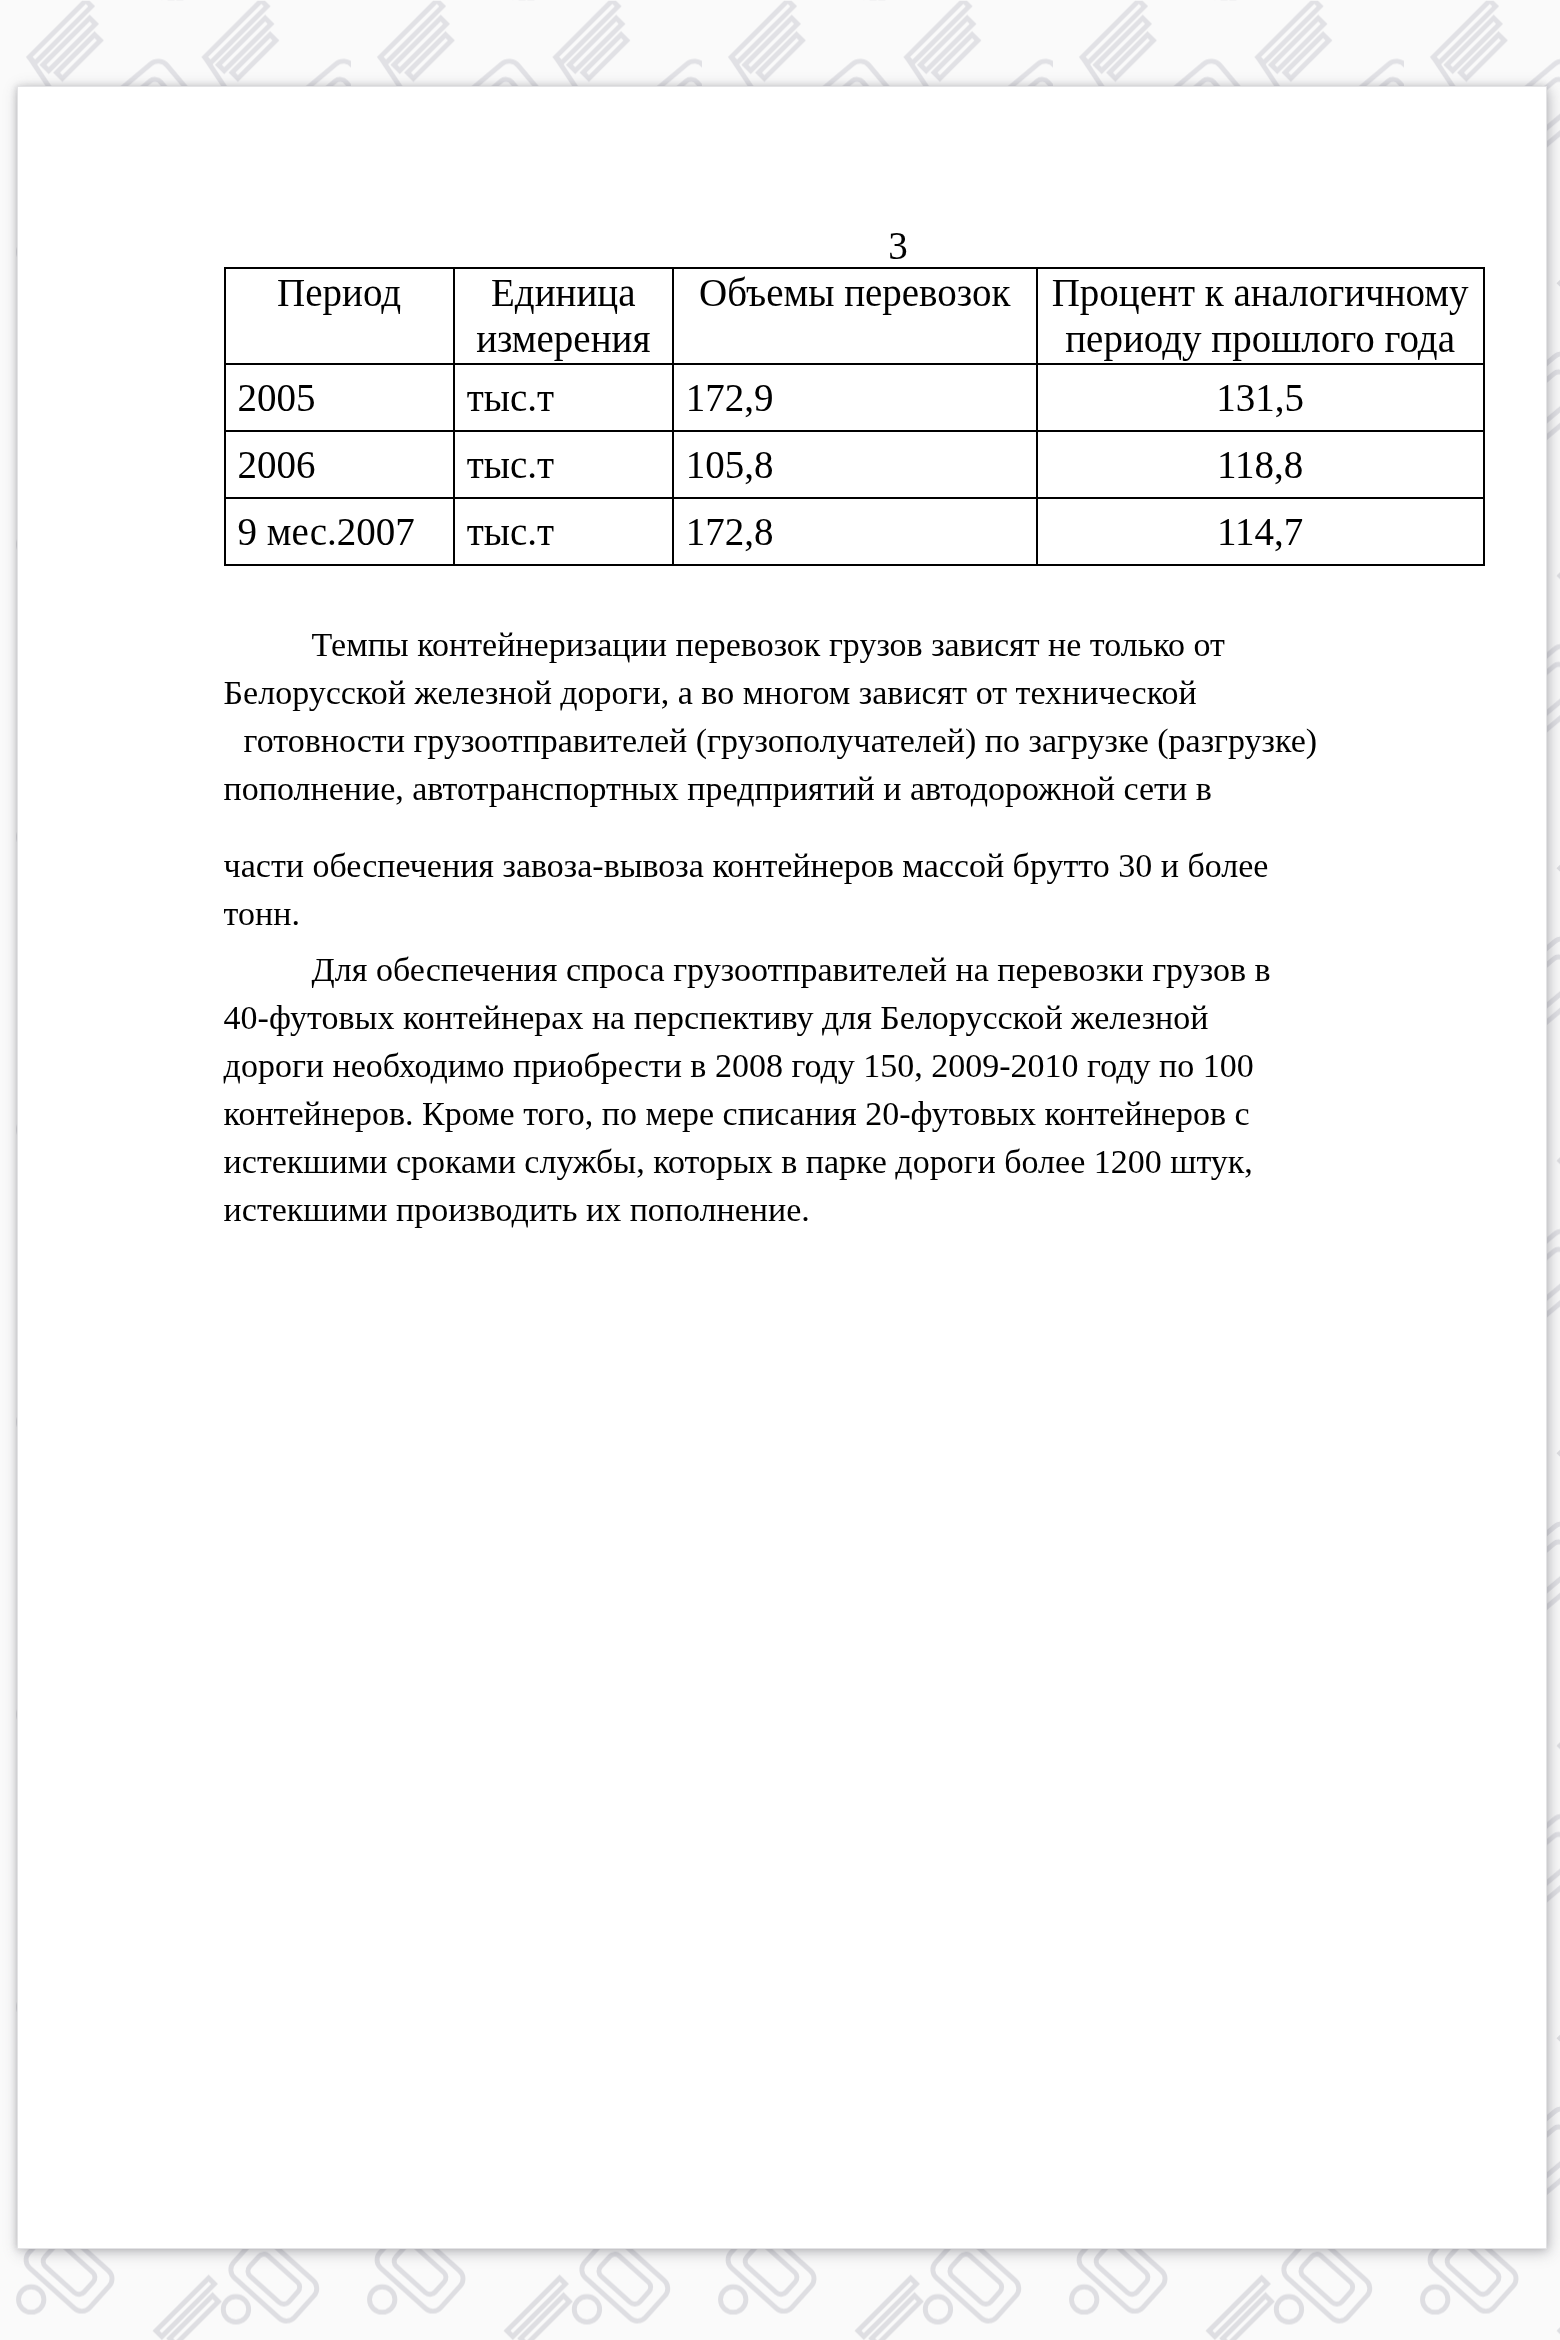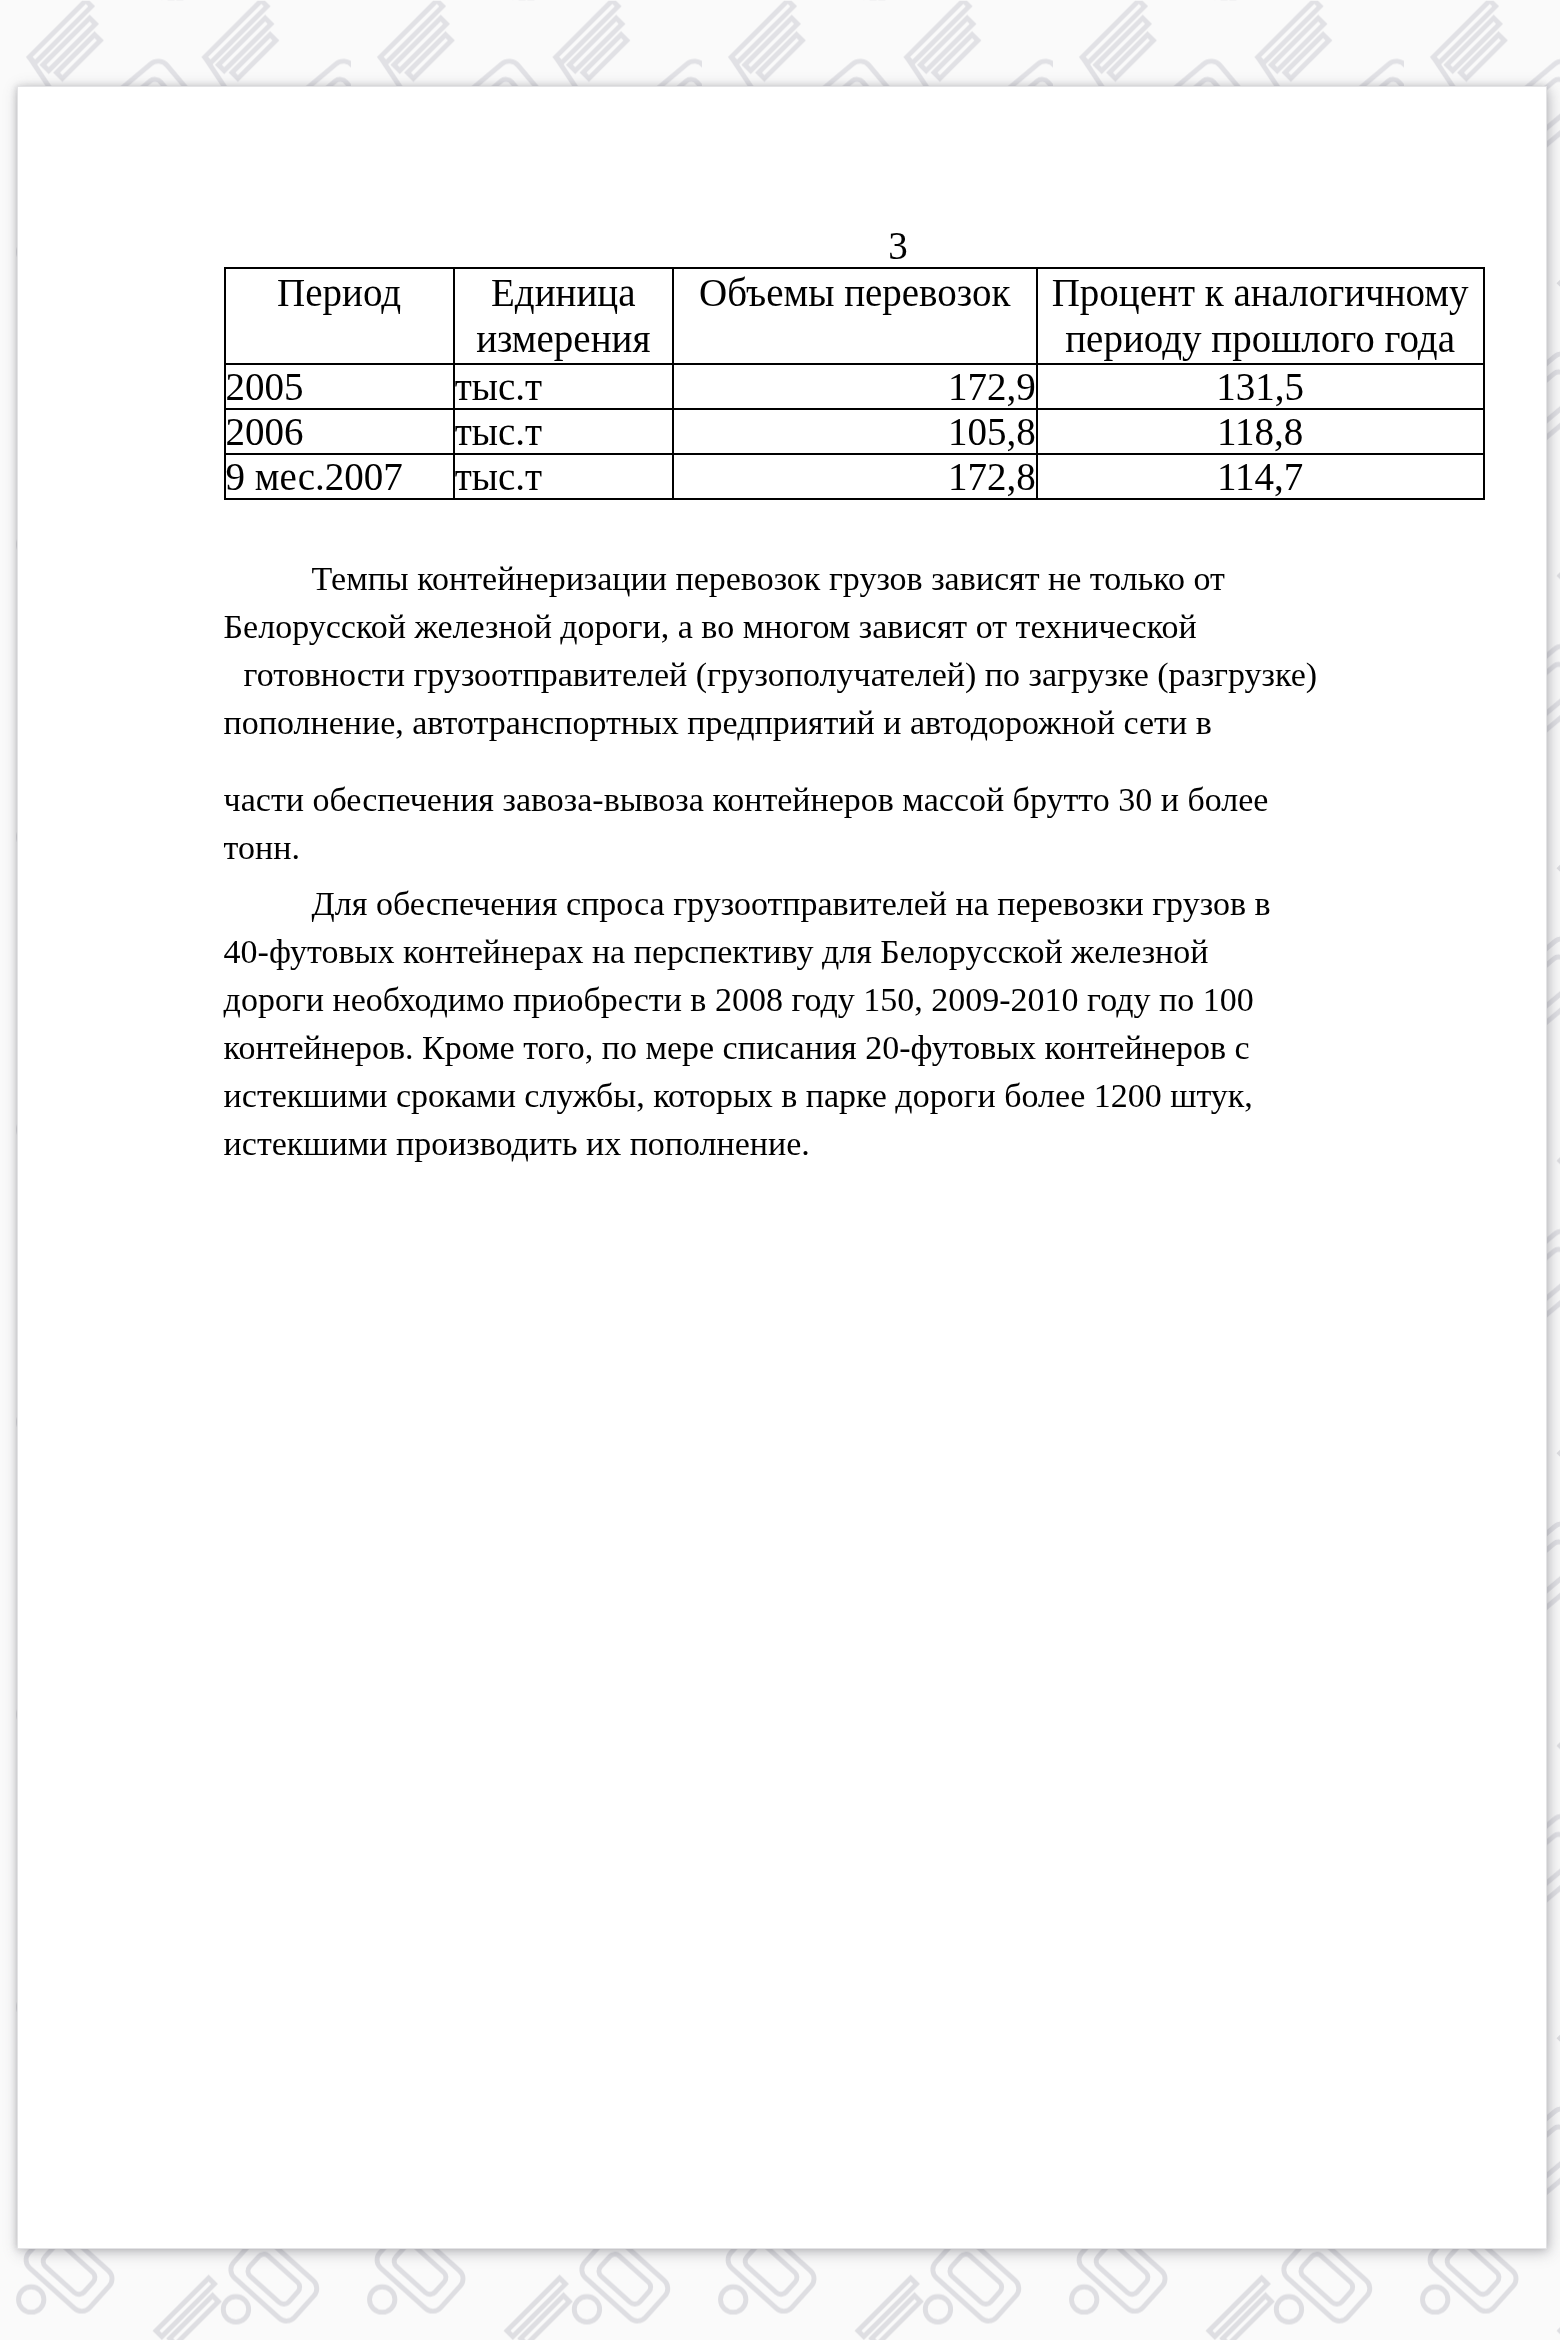--- a/index.html
+++ b/index.html
@@ -24,31 +24,31 @@
   .pagenum{
     height:43px;line-height:43px;font-size:39px;text-align:center;
     transform:translateX(44px);
   }
   table.doc{
     border-collapse:collapse;width:100%;table-layout:fixed;
   }
   table.doc th, table.doc td{
     border:2.9px solid #000;
     font-size:39px;font-weight:normal;
-    padding:0;overflow:hidden;
+    padding:12px;overflow:hidden;
   }
   table.doc th{
     text-align:center;vertical-align:top;line-height:46px;padding:1px 3px;
   }
   table.doc thead tr{height:94px;}
   table.doc tbody tr{height:45px;}
   table.doc td{line-height:41px;vertical-align:middle;}
   td.c1{text-align:left;padding-left:9.8px;}
   td.c2{text-align:left;padding-left:11.7px;}
-  td.c3{text-align:right;}
+  td.c3{text-align:left;}
   td.c4{text-align:center;padding-right:156px;}
   .para{margin-top:55px;}
   .para + .para{margin-top:8px;}
   .line{
     height:48px;line-height:48px;font-size:34px;
     white-space:nowrap;text-align:left;
   }
   .indent{text-indent:88px;}
 </style>
 </head>

